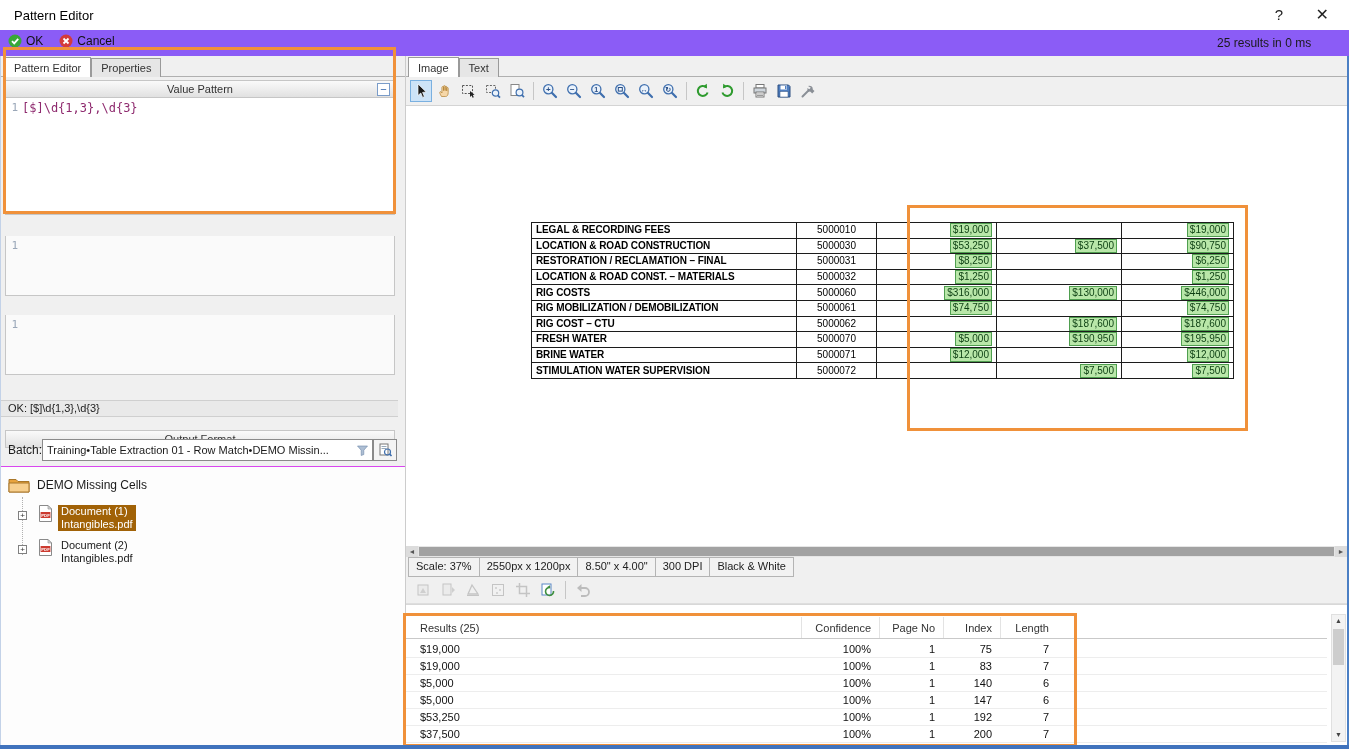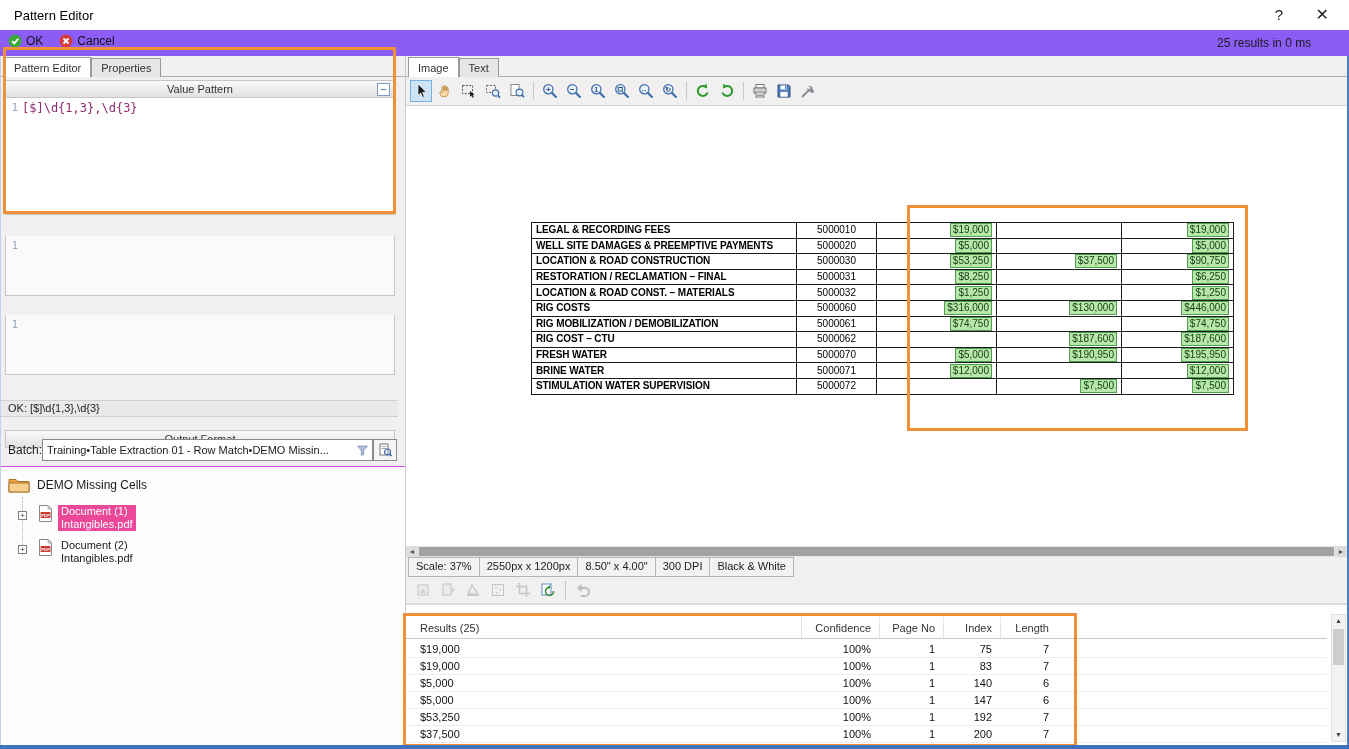--- a/index.html
+++ b/index.html
@@ -64,21 +64,21 @@
   .tree { position:absolute; top:410px; left:0; right:0; bottom:0; background:#fdfdfd; border-top:1px solid #d946ef; font-size:11px; }
   .tree-root { position:absolute; top:10px; left:8px; display:flex; align-items:center; gap:7px; font-size:12px; cursor:pointer; }
   .tree-vline { position:absolute; left:22px; top:30px; height:58px; border-left:1px dotted #b0b0b0; }
   .expander { position:absolute; left:18px; width:9px; height:9px; border:1px solid #808080; background:#fff;
               font-size:8px; line-height:7px; text-align:center; color:#333; cursor:pointer; }
   .exp1 { top:44px; } .exp2 { top:78px; }
   .tree-item { position:absolute; left:38px; display:flex; gap:5px; align-items:flex-start; cursor:pointer; }
   .item1 { top:38px; } .item2 { top:72px; }
   .doc-lines { display:flex; flex-direction:column; }
   .doc-line { padding:0 3px; line-height:13px; white-space:nowrap; }
-  .sel { background:#ec4899; color:#fff; }
+  .sel { background:#a16207; color:#fff; }
 
   
   .right { position:absolute; left:405px; top:56px; right:2px; bottom:4px; background:#f0f0f0; border-left:1px solid #cccccc; }
   .r-tabs { position:absolute; top:0; left:2px; height:21px; display:flex; align-items:flex-end; z-index:2; }
   .r-tabline { position:absolute; top:20px; left:0; right:0; height:1px; background:#b0b0b0; }
   .toolbar1 { position:absolute; top:21px; left:0; right:0; height:29px; background:#f0f0f0; border-bottom:1px solid #d4d4d4;
               display:flex; align-items:center; padding-left:4px; gap:2px; }
   .tool { width:22px; height:22px; display:flex; align-items:center; justify-content:center; border:1px solid transparent; cursor:pointer; }
   .tool.selected { background:#cde3f7; border-color:#7ab0e0; }
   .tsep { width:1px; height:18px; background:#c6c6c6; margin:0 3px; }
@@ -434,28 +434,20 @@
       <tbody>
       <tr>
             <td class="pt-name">LEGAL &amp; RECORDING FEES</td>
             <td class="pt-code">5000010</td>
             <td></td>
             <td class="pt-money"><span class="hl">$19,000</span></td>
             <td class="pt-money"></td>
             <td class="pt-money"><span class="hl">$19,000</span></td>
           </tr>
       <tr>
-            <td class="pt-name">WELL SITE DAMAGES &amp; PREEMPTIVE PAYMENTS</td>
-            <td class="pt-code">5000020</td>
-            <td></td>
-            <td class="pt-money"><span class="hl">$5,000</span></td>
-            <td class="pt-money"></td>
-            <td class="pt-money"><span class="hl">$5,000</span></td>
-          </tr>
-      <tr>
             <td class="pt-name">LOCATION &amp; ROAD CONSTRUCTION</td>
             <td class="pt-code">5000030</td>
             <td></td>
             <td class="pt-money"><span class="hl">$53,250</span></td>
             <td class="pt-money"><span class="hl">$37,500</span></td>
             <td class="pt-money"><span class="hl">$90,750</span></td>
           </tr>
       <tr>
             <td class="pt-name">RESTORATION / RECLAMATION – FINAL</td>
             <td class="pt-code">5000031</td>

